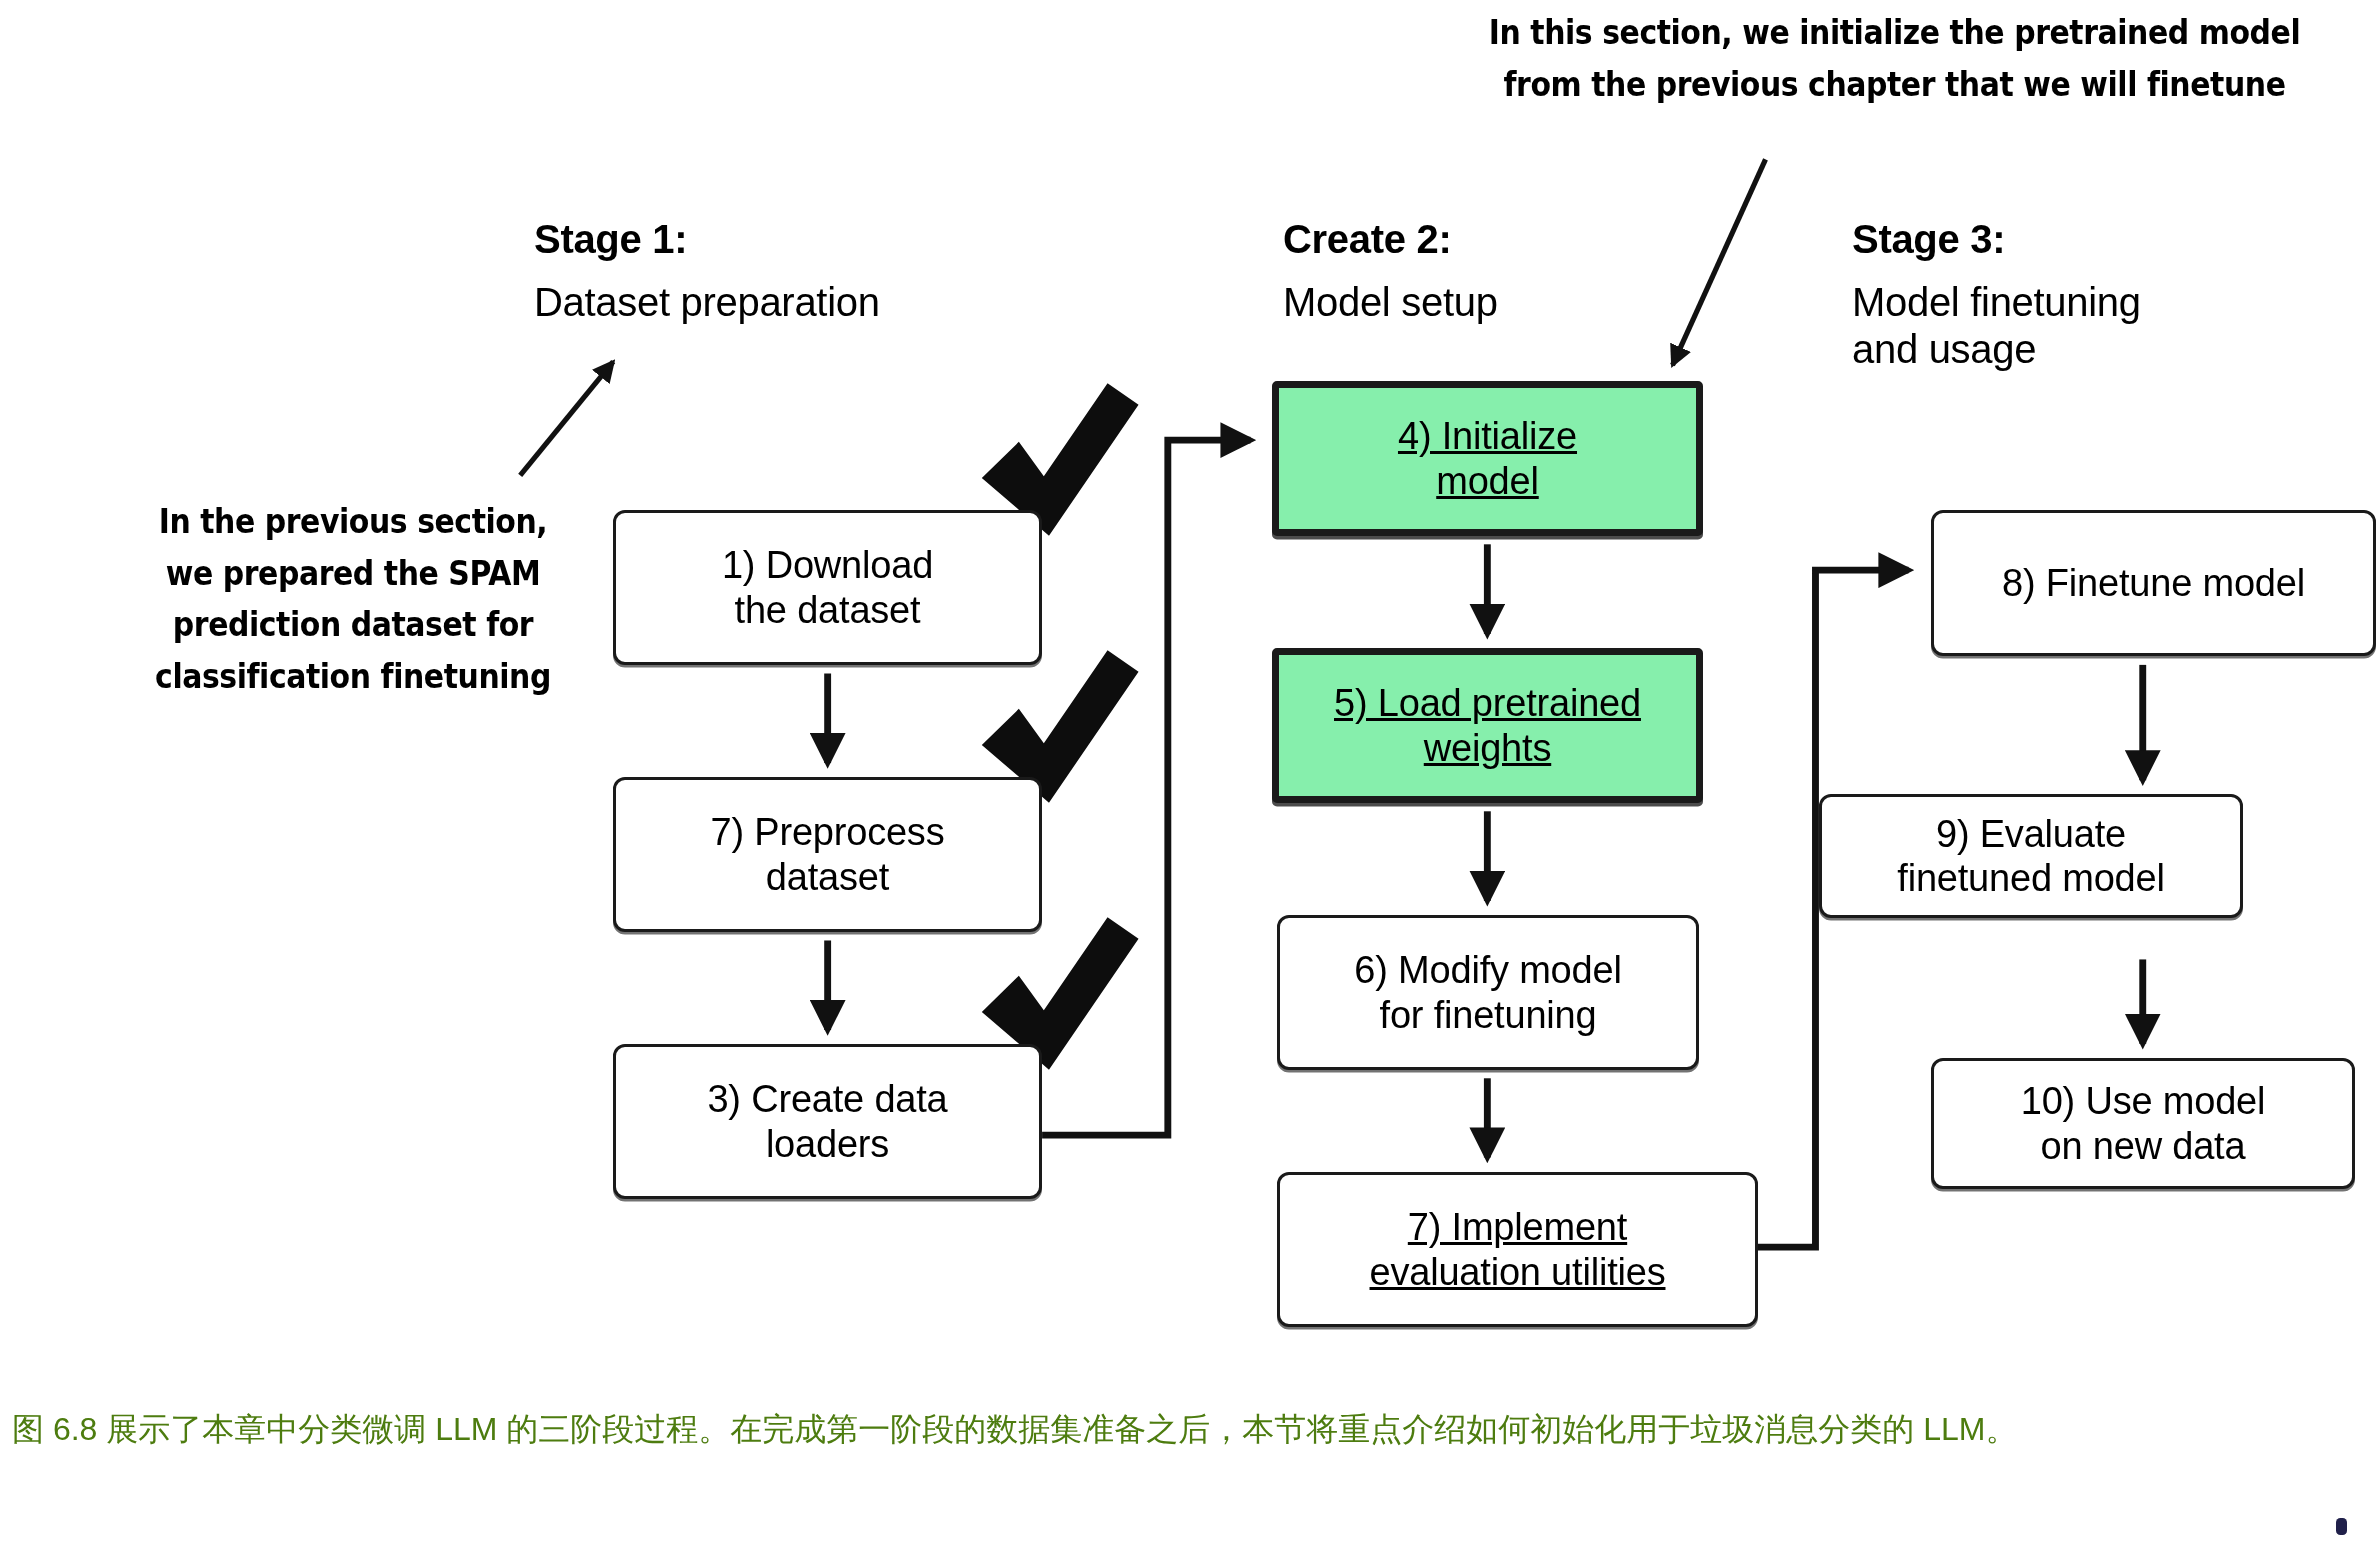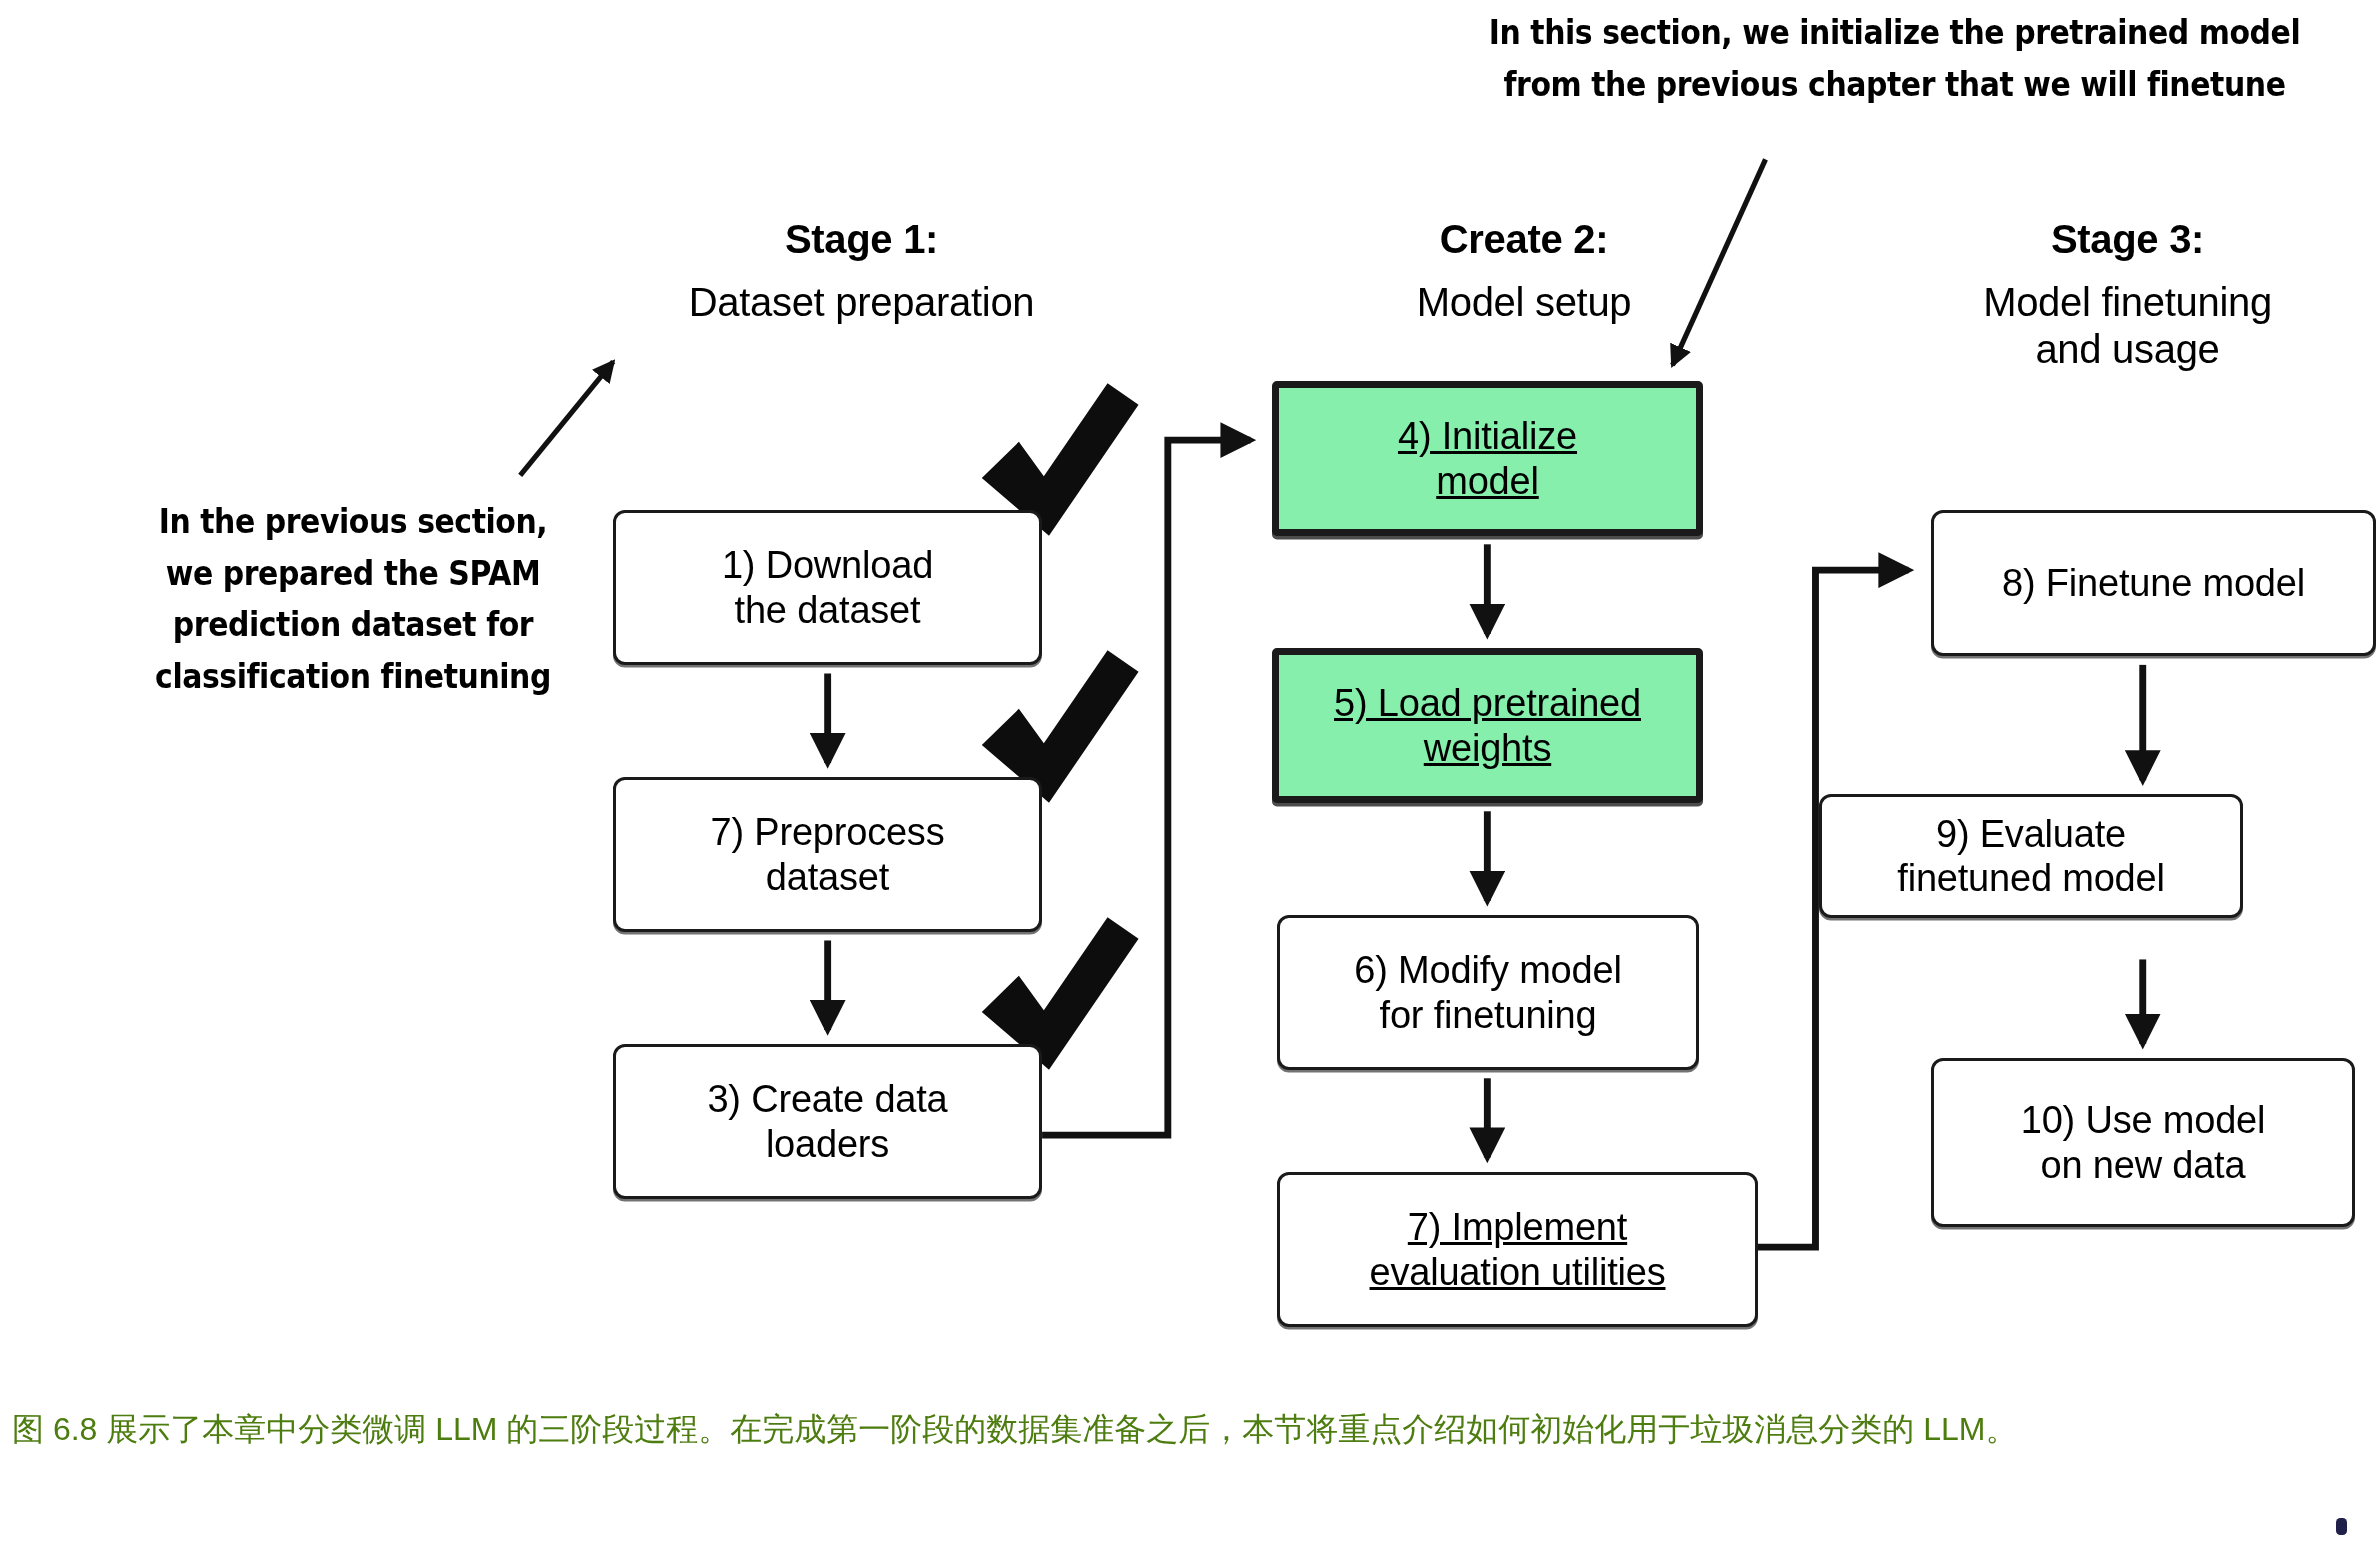--- a/index.html
+++ b/index.html
@@ -35,21 +35,20 @@
     position: absolute;
     left: 0; top: 0;
     width: 2377px;
     height: 1378px;
     pointer-events: none;
   }
 
   
   .stage-head {
     position: absolute;
-    text-align: center;
     line-height: 1.17;
     white-space: pre-line;
   }
   .stage-head .stage-title {
     display: block;
     font-weight: bold;
     font-size: 40px;
     letter-spacing: -0.3px;
   }
   .stage-head .stage-sub {
@@ -95,21 +94,21 @@
 
   
   #node-4 { left: 1272px; top: 381px;  width: 431px; height: 155px; }
   #node-5 { left: 1272px; top: 648px;  width: 431px; height: 155px; }
   #node-6 { left: 1277px; top: 915px; width: 422px; height: 155px; }
   #node-7 { left: 1277px; top: 1172px; width: 481px; height: 155px; text-decoration: underline; }
 
   
   #node-8  { left: 1931px; top: 510px;  width: 445px; height: 146px; }
   #node-9  { left: 1819px; top: 794px;  width: 424px; height: 124px; }
-  #node-10 { left: 1931px; top: 1058px; width: 424px; height: 169px; }
+  #node-10 { left: 1931px; top: 1058px; width: 424px; height: 131px; }
 
   
   .annotation {
     position: absolute;
     font-family: "DejaVu Sans", "Liberation Sans", sans-serif;
     font-weight: bold;
     font-size: 34px;
     line-height: 1.52;
     letter-spacing: -0.5px;
     text-align: center;

